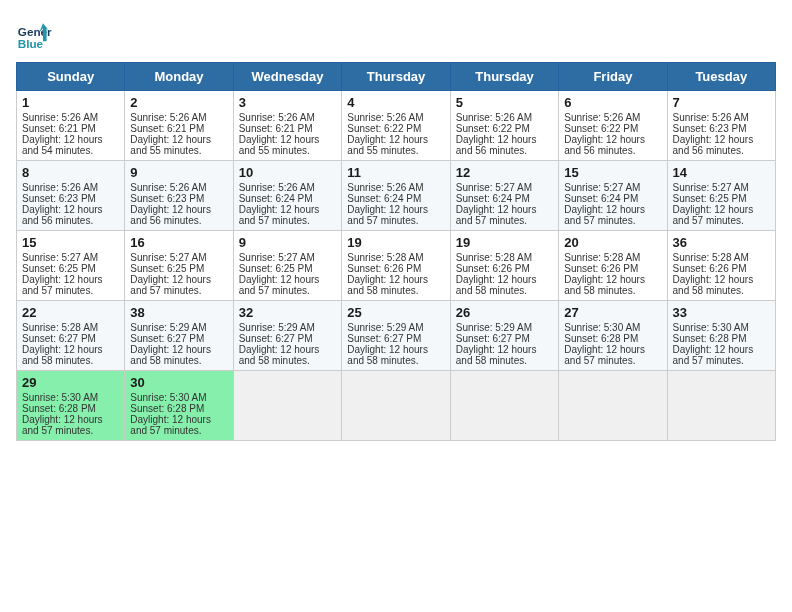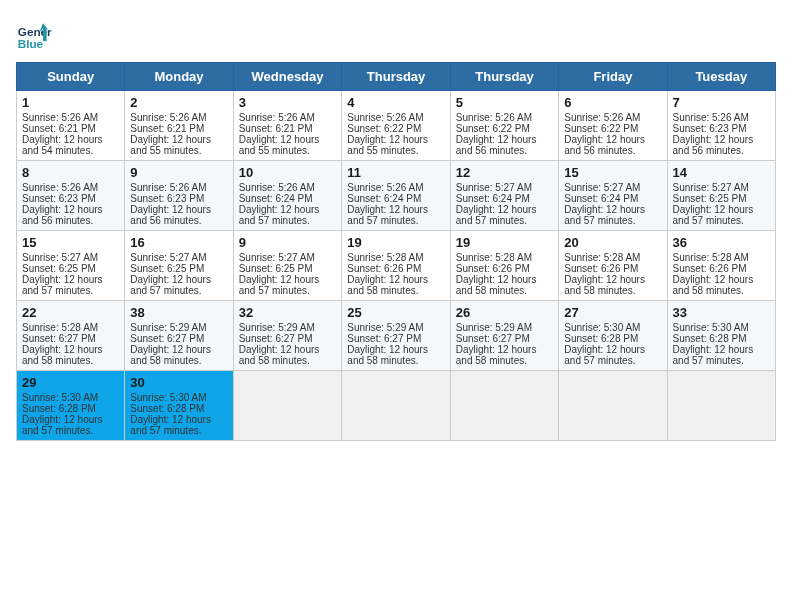--- a/index.html
+++ b/index.html
@@ -68,21 +68,21 @@
       font-size: 13px;
       font-weight: bold;
       color: #1a1a1a;
       display: block;
       margin-bottom: 2px;
     }
     .empty-cell {
       background: #f0f0f0 !important;
     }
     .last-row td {
-      background: #0ea5e9;
+      background: #86efac;
     }
   </style>
 </head>
 <body>
 
 <div class="header-area">
   <div class="logo">
     <svg class="logo-icon" viewBox="0 0 40 40">
       <text x="2" y="22" font-size="13" font-weight="bold" fill="#1a3a5c">General</text>
       <text x="2" y="35" font-size="13" font-weight="bold" fill="#2196a8">Blue</text>

